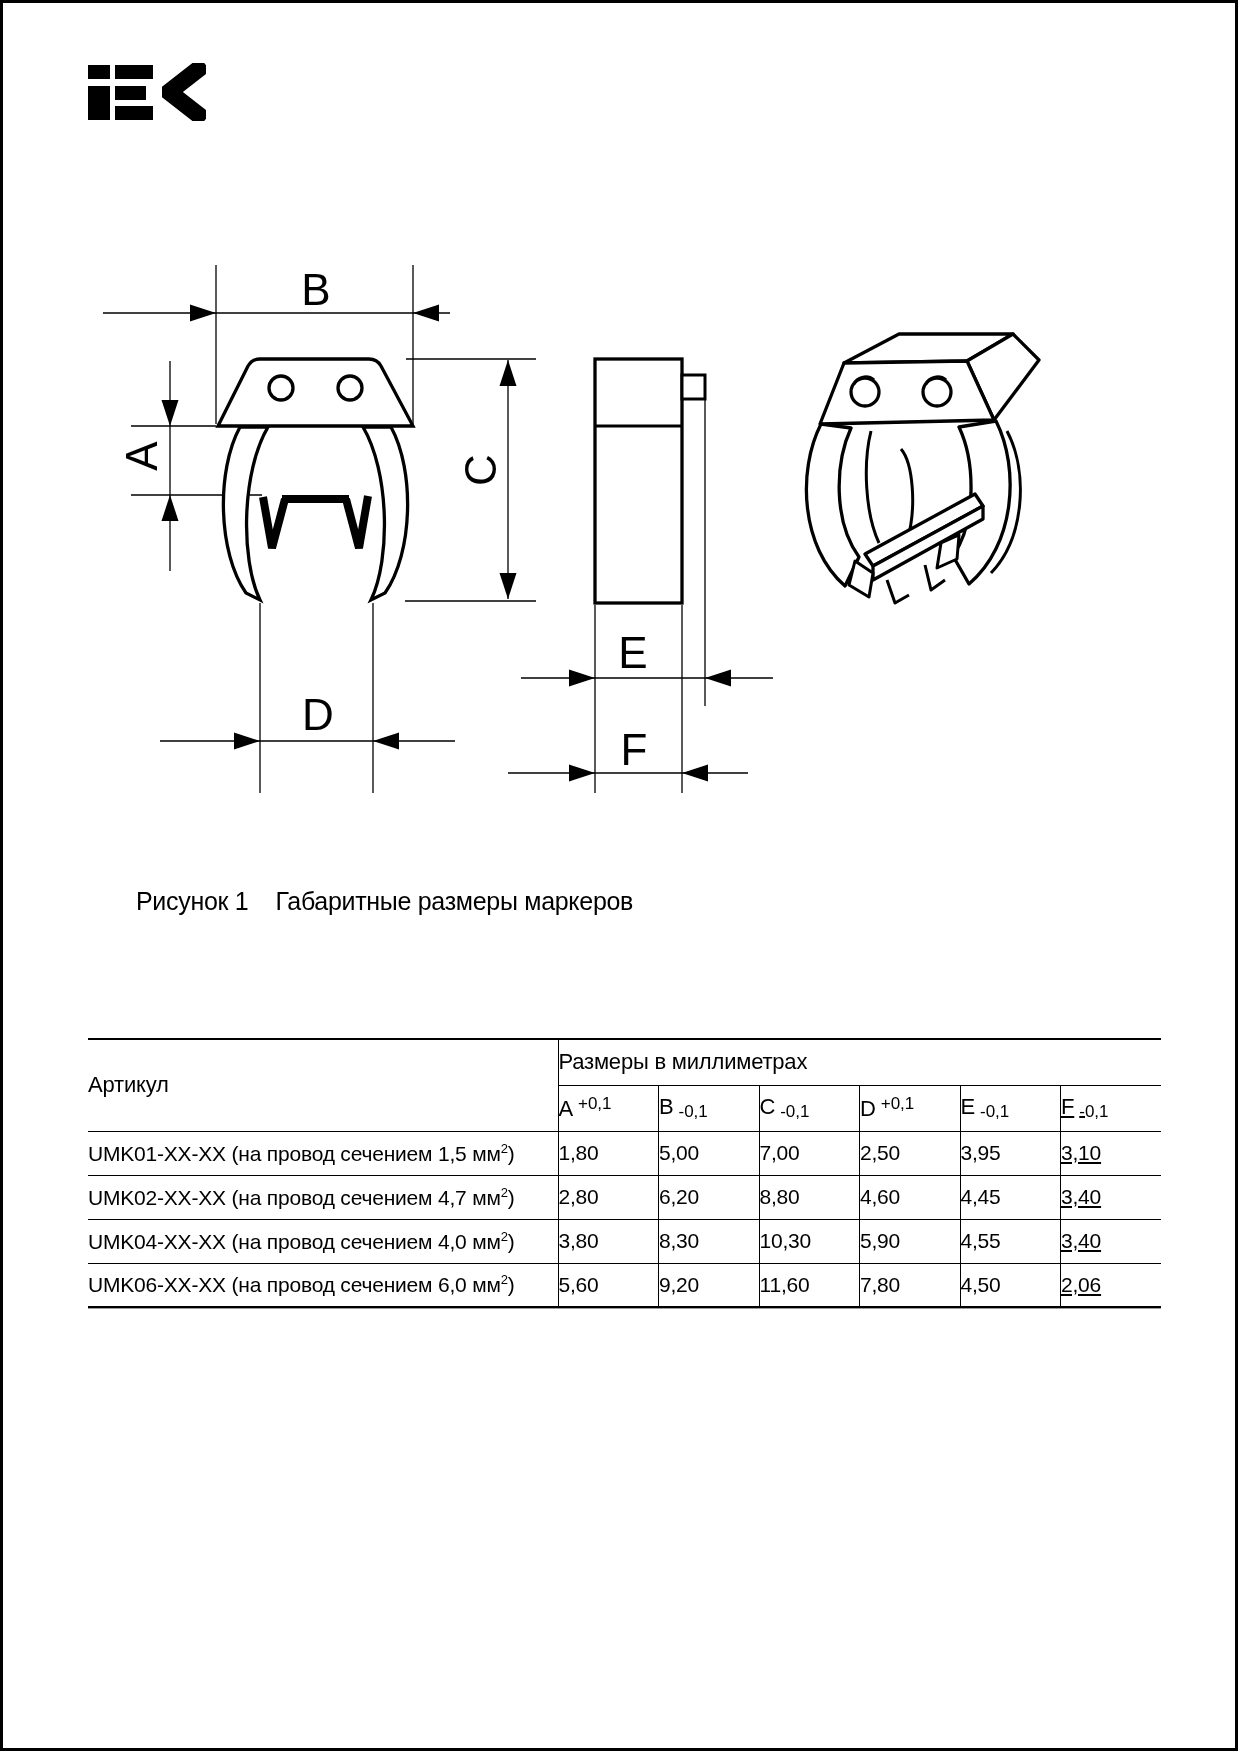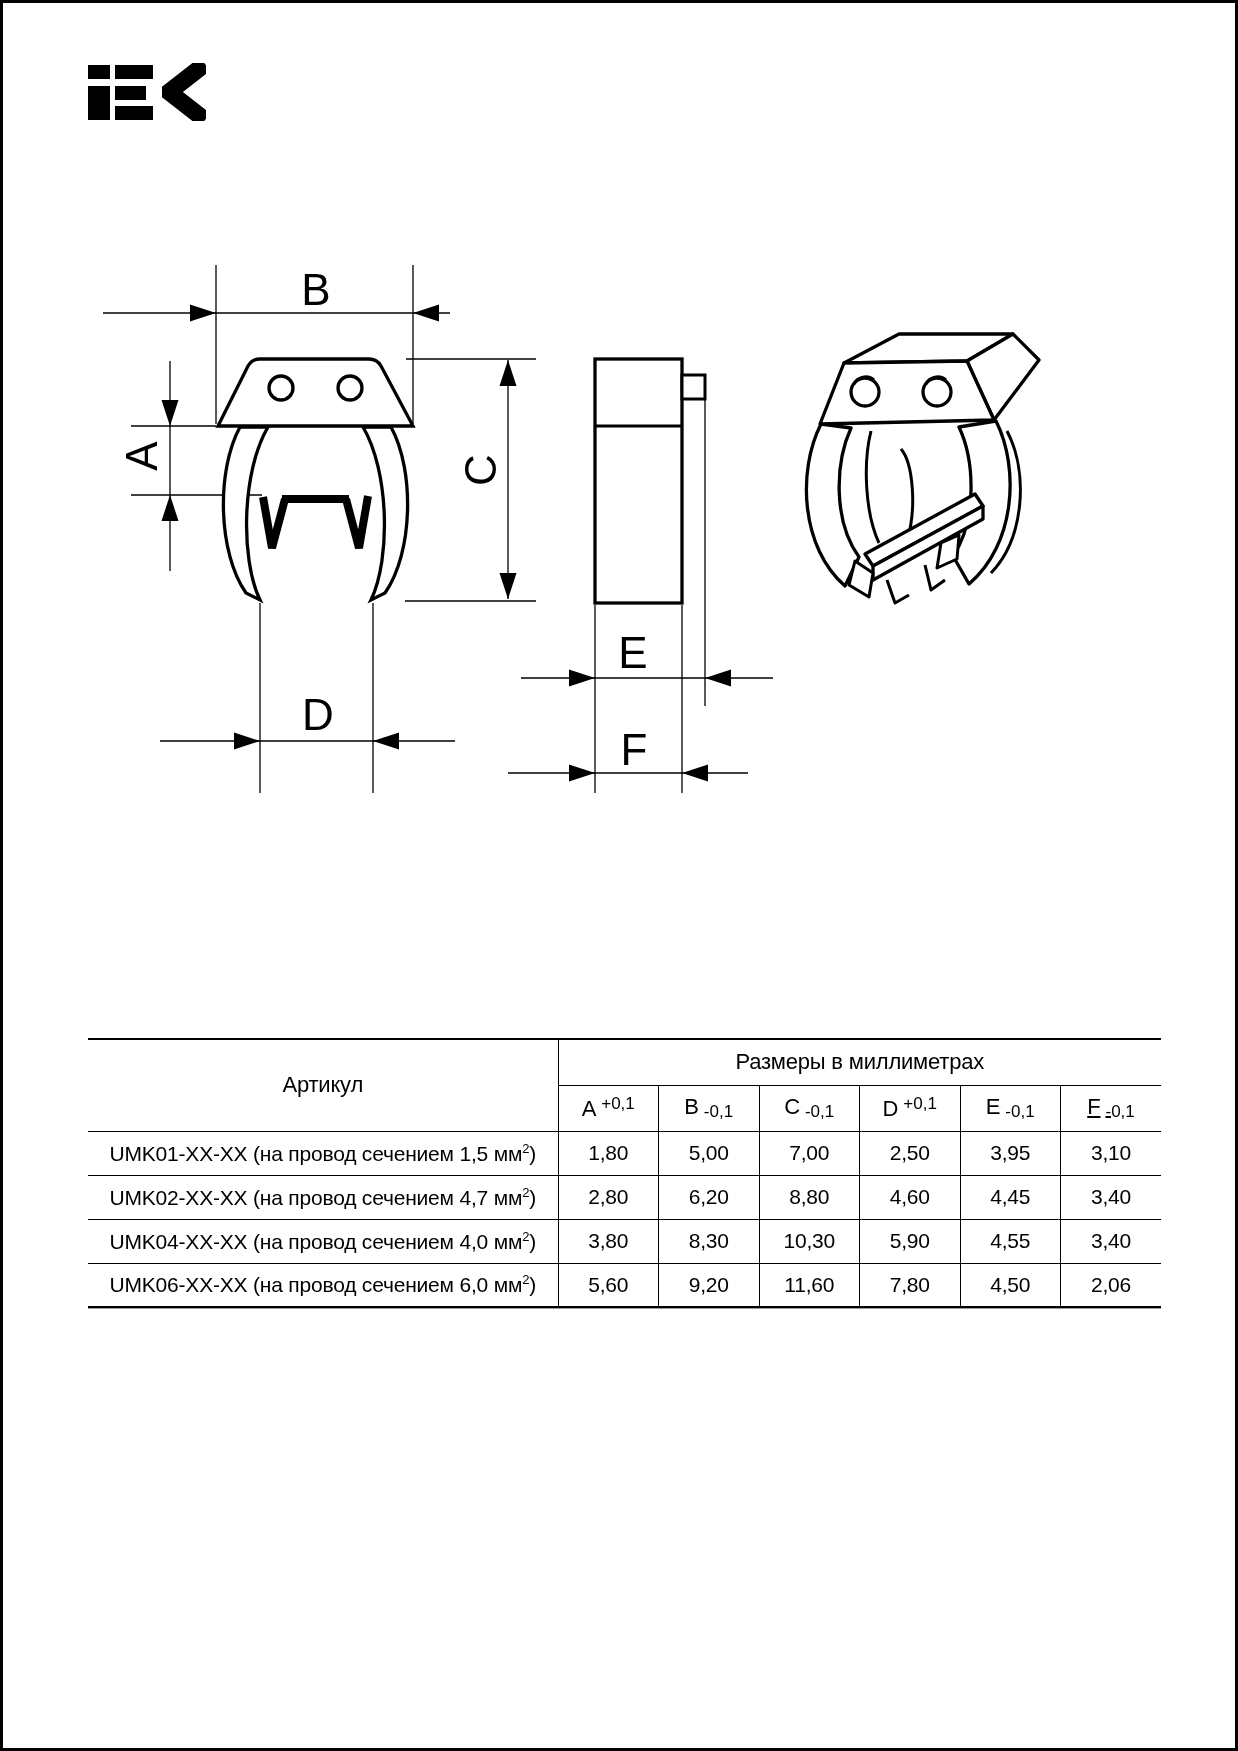--- a/index.html
+++ b/index.html
@@ -15,30 +15,30 @@
   .caption .fig-title { margin-left:27px; }
 
   table.dims {
     position:absolute; left:85px; top:1035px; width:1073px;
     border-collapse:collapse; table-layout:fixed;
     border-top:2.5px solid #000; border-bottom:2.5px solid #000;
     font-size:21px; letter-spacing:-0.2px;
   }
   table.dims col.c-art { width:470px; }
   table.dims col.c-num { width:100.5px; }
-  table.dims th, table.dims td { font-weight:normal; text-align:center; vertical-align:middle; padding:0; }
+  table.dims th, table.dims td { font-weight:normal; text-align:left; vertical-align:middle; padding:0; }
   tr.h1 { height:46px; } tr.h2 { height:46px; } tr.data { height:44px; }
   .bold { font-weight:bold; font-size:22px; }
   th.art-h { border-right:1.5px solid #000; border-bottom:1.5px solid #000; vertical-align:top; padding:11px 0 0 7px; }
   th.grp-h { border-bottom:1.5px solid #000; padding-left:12px; }
   th.dim-h { border-right:1.5px solid #000; border-bottom:1.5px solid #000; padding-left:13px; font-size:22px; }
   th.dim-h.last { border-right:none;text-decoration:underline; }
   td.art-c { border-right:1.5px solid #000; border-bottom:1.5px solid #000; padding-left:7px; }
   td.val   { border-right:1.5px solid #000; border-bottom:1.5px solid #000; padding-left:14px; }
-  td.val.last { border-right:none; }
+  td.val.last { border-right:none;text-decoration:underline; }
   tr.data.lastrow td { border-bottom:none; }
   .tol { font-size:17px; margin-left:5px; letter-spacing:0; }
   .tol.sup { vertical-align:7px; }
   .tol.sub { vertical-align:-3px; }
   sup.sq { font-size:13px; }
   .table-shadow { position:absolute; left:85px; top:1305px; width:1073px; height:0; border-top:1.5px solid #9a9a9a; }
 </style>
 </head>
 <body>
 
@@ -141,20 +141,23 @@
     <g font-size="44">
       <text x="313" y="302" text-anchor="middle">B</text>
       <text transform="translate(138,453) rotate(-90)" text-anchor="middle" dy="0.36em">A</text>
       <text transform="translate(477,467) rotate(-90)" text-anchor="middle" dy="0.36em">C</text>
       <text x="315" y="727" text-anchor="middle">D</text>
       <text x="630" y="665" text-anchor="middle">E</text>
       <text x="631" y="762" text-anchor="middle">F</text>
     </g>
   </svg>
 
+  <div class="caption">
+    <span>Рисунок 1</span><span class="fig-title">Габаритные размеры маркеров</span>
+  </div>
 
   <table class="dims">
     <colgroup>
       <col class="c-art">
         <col class="c-num">
         <col class="c-num">
         <col class="c-num">
       <col class="c-num">
         <col class="c-num">
         <col class="c-num">

